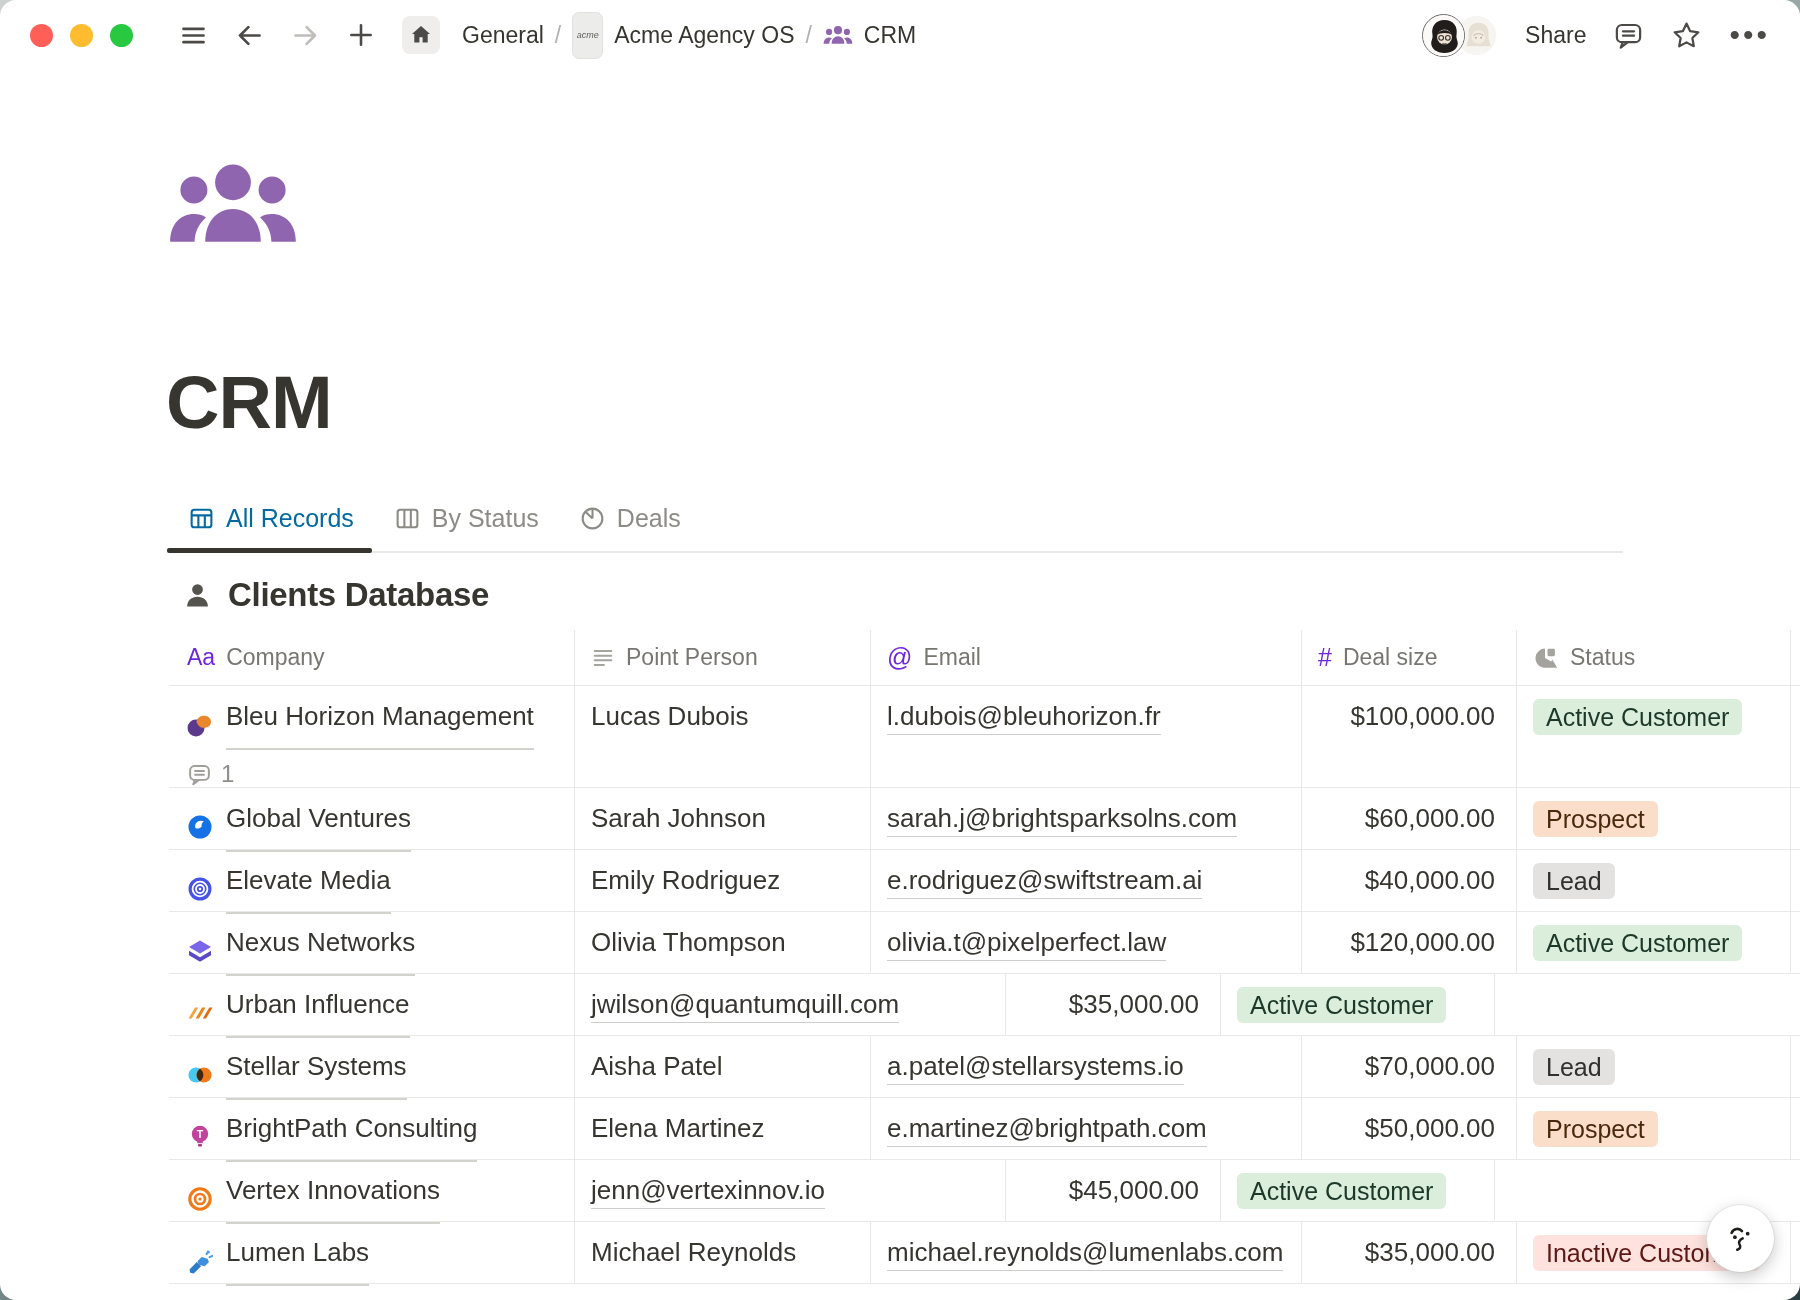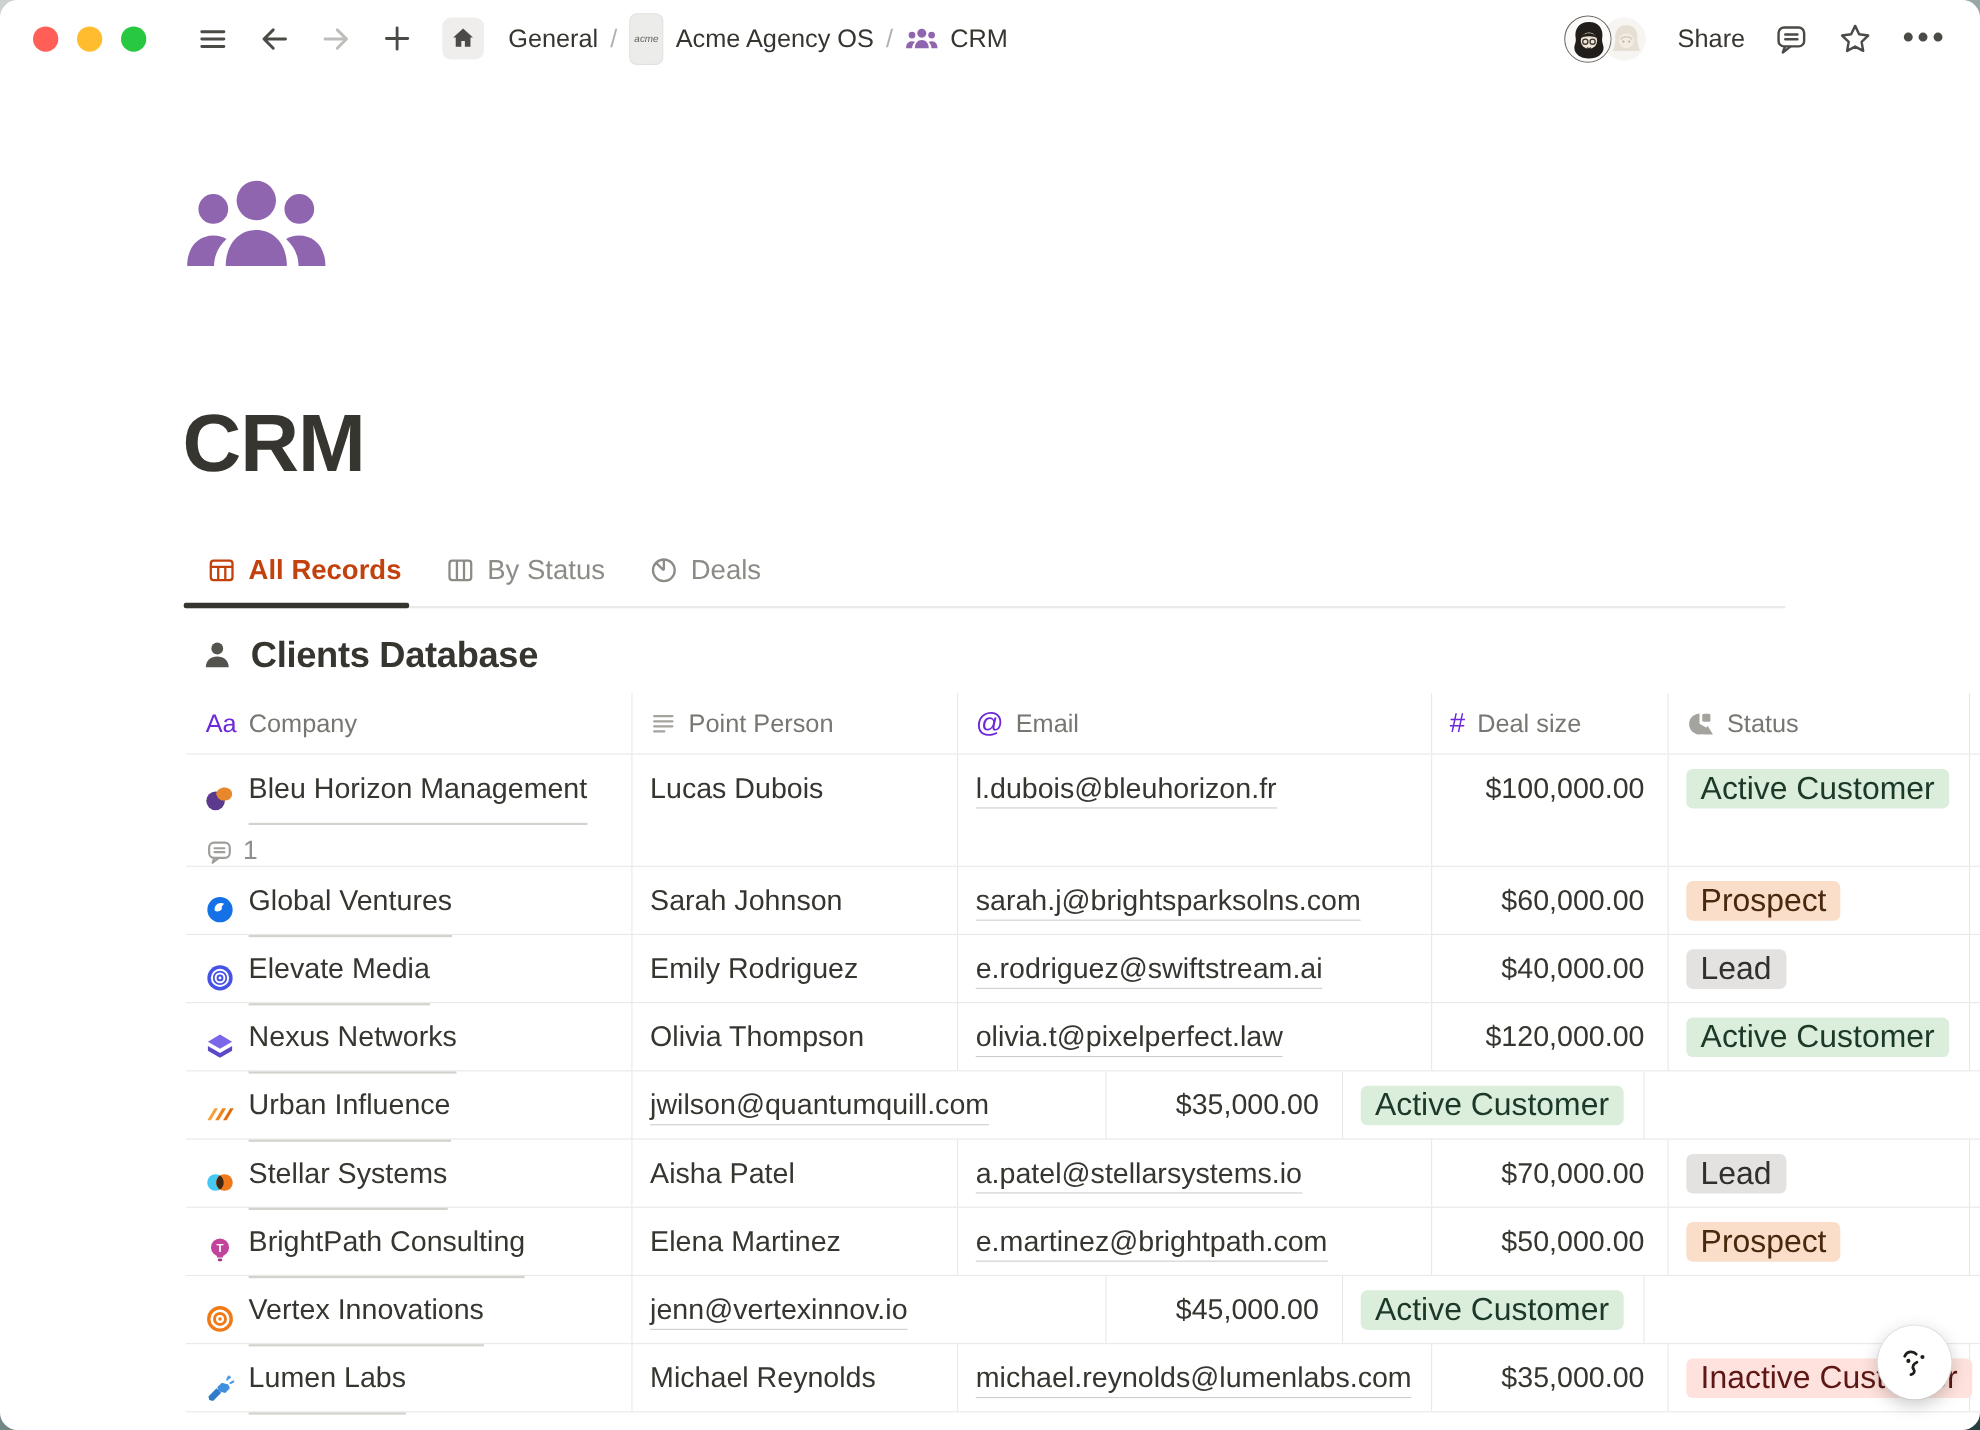--- a/index.html
+++ b/index.html
@@ -36,21 +36,21 @@
 
   
   .page-icon { position:absolute; left:167px; top:156px; color:#9065b0; }
   .page-title { position:absolute; left:166px; top:360px; font-size:74px; font-weight:700;
     letter-spacing:-1px; color:#37352f; }
 
   
   .tabs { position:absolute; left:186px; top:500px; display:flex; gap:36px; align-items:center; }
   .tab { display:flex; align-items:center; gap:11px; font-size:25px; color:#8d8b86;
     padding:4px 2px; cursor:default; }
-  .tab.active { color:#c2410c; font-weight:700; }
+  .tab.active { color:#0369a1; font-weight:400; }
   .tabs-divider { position:absolute; left:169px; top:551px; width:1454px; height:1.6px; background:#e9e9e7; }
   .tab-active-bar { position:absolute; left:167px; top:548px; width:205px; height:4.5px;
     background:#37352f; border-radius:2px; }
 
   
   .section-head { position:absolute; left:182px; top:576px; display:flex; align-items:center; gap:15px; }
   .section-head .ic { color:#55534e; display:inline-flex; }
   .section-title { font-size:33px; font-weight:700; color:#37352f; letter-spacing:-0.3px; }
 
   
@@ -69,21 +69,21 @@
   .tr-head .td .ic { color:#a5a39e; display:inline-flex; align-items:center; }
   .tr-head .td-deal { justify-content:flex-start; text-align:left; }
   .txt-ic { font-size:23px; color:#6d28d9; }
   .tr-body { height:62px; }
   .tr-body.tall { height:102px; }
   .cellline { display:flex; align-items:center; font-size:26px; color:#37352f; line-height:34px; }
   .logo { width:26px; height:26px; margin-right:13px; flex:none; display:inline-flex; }
   .company-link { font-weight:500; border-bottom:2px solid #d4d2cd; padding-bottom:15px; white-space:nowrap; }
   .email-link { border-bottom:1.6px solid #cfcdc9; padding-bottom:1px; white-space:nowrap; }
   .deal-val { font-size:26px; color:#37352f; line-height:34px; }
-  .badge { display:inline-block; font-size:29px; line-height:32px; padding:2px 13px;
+  .badge { display:inline-block; font-size:25px; line-height:32px; padding:2px 13px;
     border-radius:6px; white-space:nowrap; }
   .comment-row { display:flex; align-items:center; gap:9px; margin-top:10px; color:#8f8e8a; font-size:24px; }
   .comment-row .ic { display:inline-flex; color:#a09e99; }
 
   
   .ai-fab { position:absolute; left:1707px; top:1205px; width:67px; height:67px;
     background:#fff; border-radius:50%; box-shadow:0 5px 16px rgba(0,0,0,.22), 0 0 0 1px #f0efed;
     display:flex; align-items:center; justify-content:center; }
 </style>
 </head>

